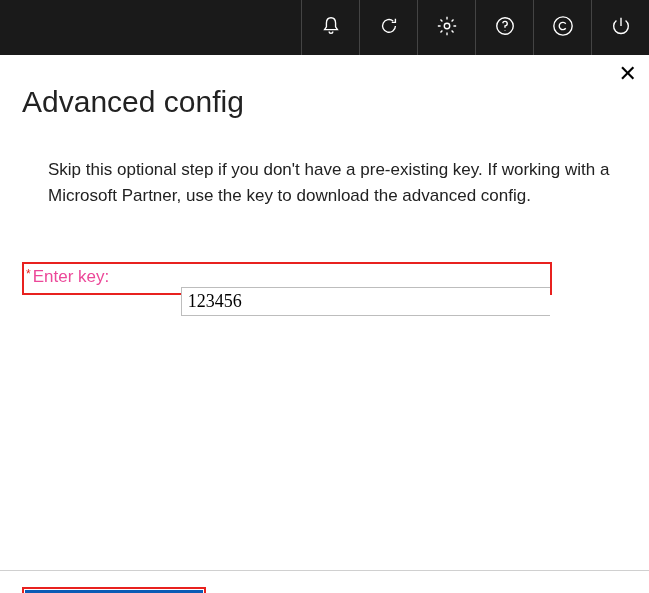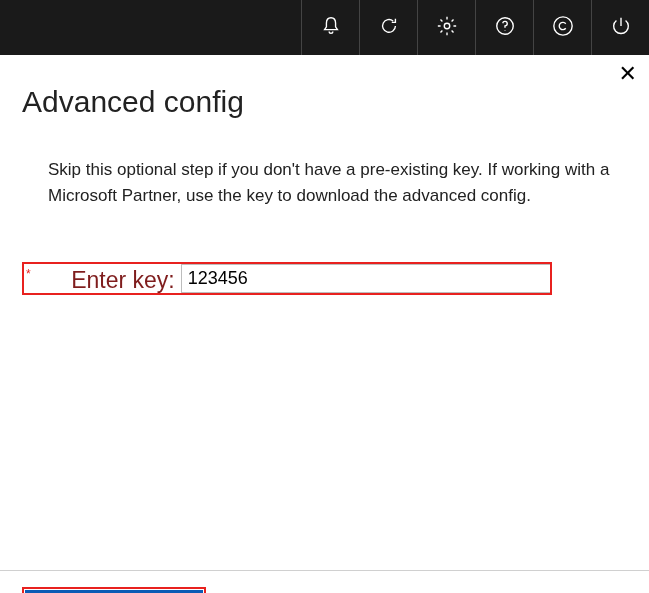--- a/index.html
+++ b/index.html
@@ -74,35 +74,35 @@
       align-items: stretch;
       height: 33px;
       width: 530px;
     }
     .field-required {
       color: #e8211f;
       font-size: 12px;
       padding: 3px 2px 0 2px;
     }
     .field-label {
-      font-size: 23px;
-      color: #7f1d1d;
+      font-size: 17px;
+      color: #ec4899;
       padding: 3px 6px 0 0;
       width: 148px;
-      text-align: right;
     }
     .field-input {
       flex: 1;
       border: 1px solid #bdbdbd;
       border-right: none;
       font-size: 18px;
       padding: 2px 6px;
-      font-family: Liberation Sans, sans-serif;
+      font-family: Liberation Serif, serif;
       outline: none;
       height: 100%;
+      margin-top: 23px;
     }
     .footer {
       position: absolute;
       left: 0;
       right: 0;
       top: 515px;
       border-top: 1px solid #d0d0d0;
       padding: 16px 22px;
     }
     .download-btn-wrap {

